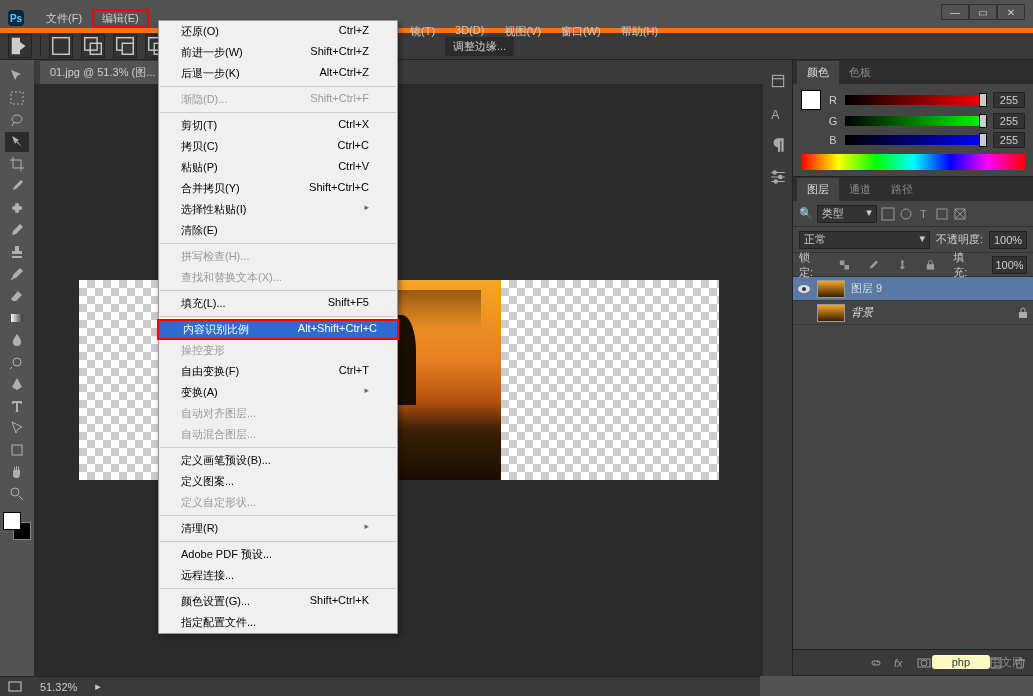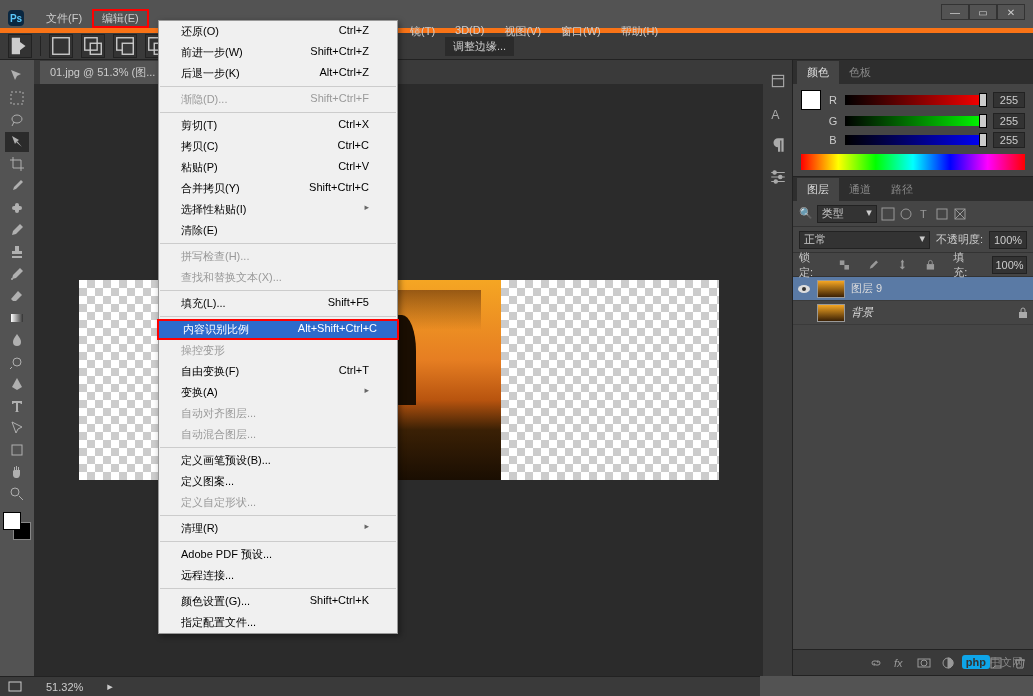--- a/index.html
+++ b/index.html
@@ -69,23 +69,23 @@
 .layer-name.italic{font-style:italic}
 .lock-icon{margin-left:auto;width:12px;height:12px;color:#888}
 .panel-bottom{height:26px;background:#3a3a3a;display:flex;align-items:center;justify-content:flex-end;padding:0 6px;gap:10px;border-top:1px solid #222}
 .dropdown-menu{position:absolute;left:158px;top:20px;width:240px;background:#f0f0f0;border:1px solid #999;box-shadow:2px 2px 6px rgba(0,0,0,0.4);z-index:100}
 .dm-item{display:flex;justify-content:space-between;padding:3px 28px 3px 22px;color:#000;cursor:default}
 .dm-item.disabled{color:#999}
 .dm-item.hl{background:#2d6bcc;color:#fff}
 .dm-item.boxed{border:2px solid red;margin:0 -2px;padding:1px 20px 1px 24px}
 .dm-sep{height:1px;background:#ccc;margin:2px 1px}
 .dm-sub::after{content:"▸";font-size:9px;color:#666}
-.statusbar{height:20px;background:#3a3a3a;border-top:1px solid #222;display:flex;align-items:center;padding:0 8px;color:#ccc;gap:24px;position:absolute;bottom:0;left:0;width:760px}
+.statusbar{height:20px;background:#3a3a3a;border-top:1px solid #222;display:flex;align-items:center;padding:0 8px;color:#ccc;gap:18px;position:absolute;bottom:0;left:0;width:760px}
 .watermark{position:absolute;right:10px;bottom:26px;color:#888;font-size:12px}
-.watermark .php{background:#0ea5e9;color:#333;padding:1px 4px;border-radius:3px;font-weight:bold}
+.watermark .php{background:#fef9c3;color:#333;padding:1px 20px;border-radius:3px;font-weight:normal}
 </style>
 </head>
 <body>
 
 <div class="titlebar"></div>
 
 <div class="menubar">
   <div class="ps-logo">Ps</div>
   <div class="menu-item">文件(F)</div>
   <div class="menu-item hl">编辑(E)</div>

